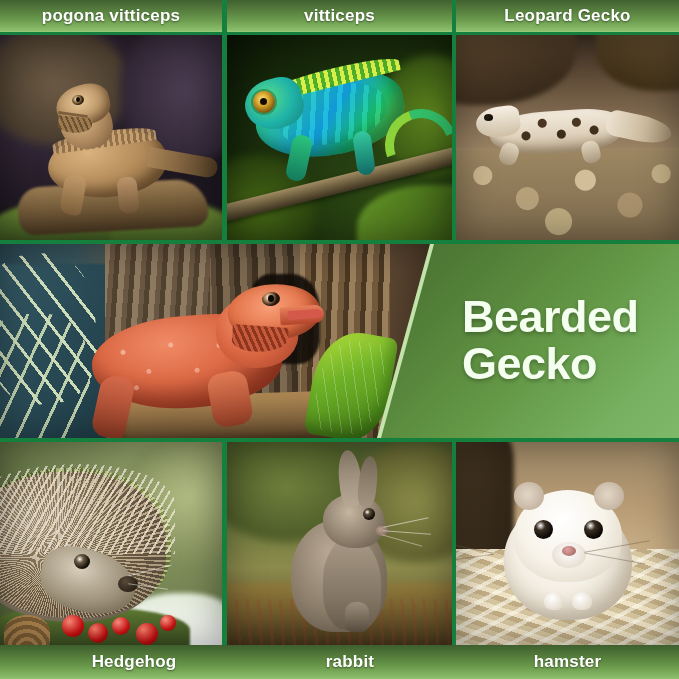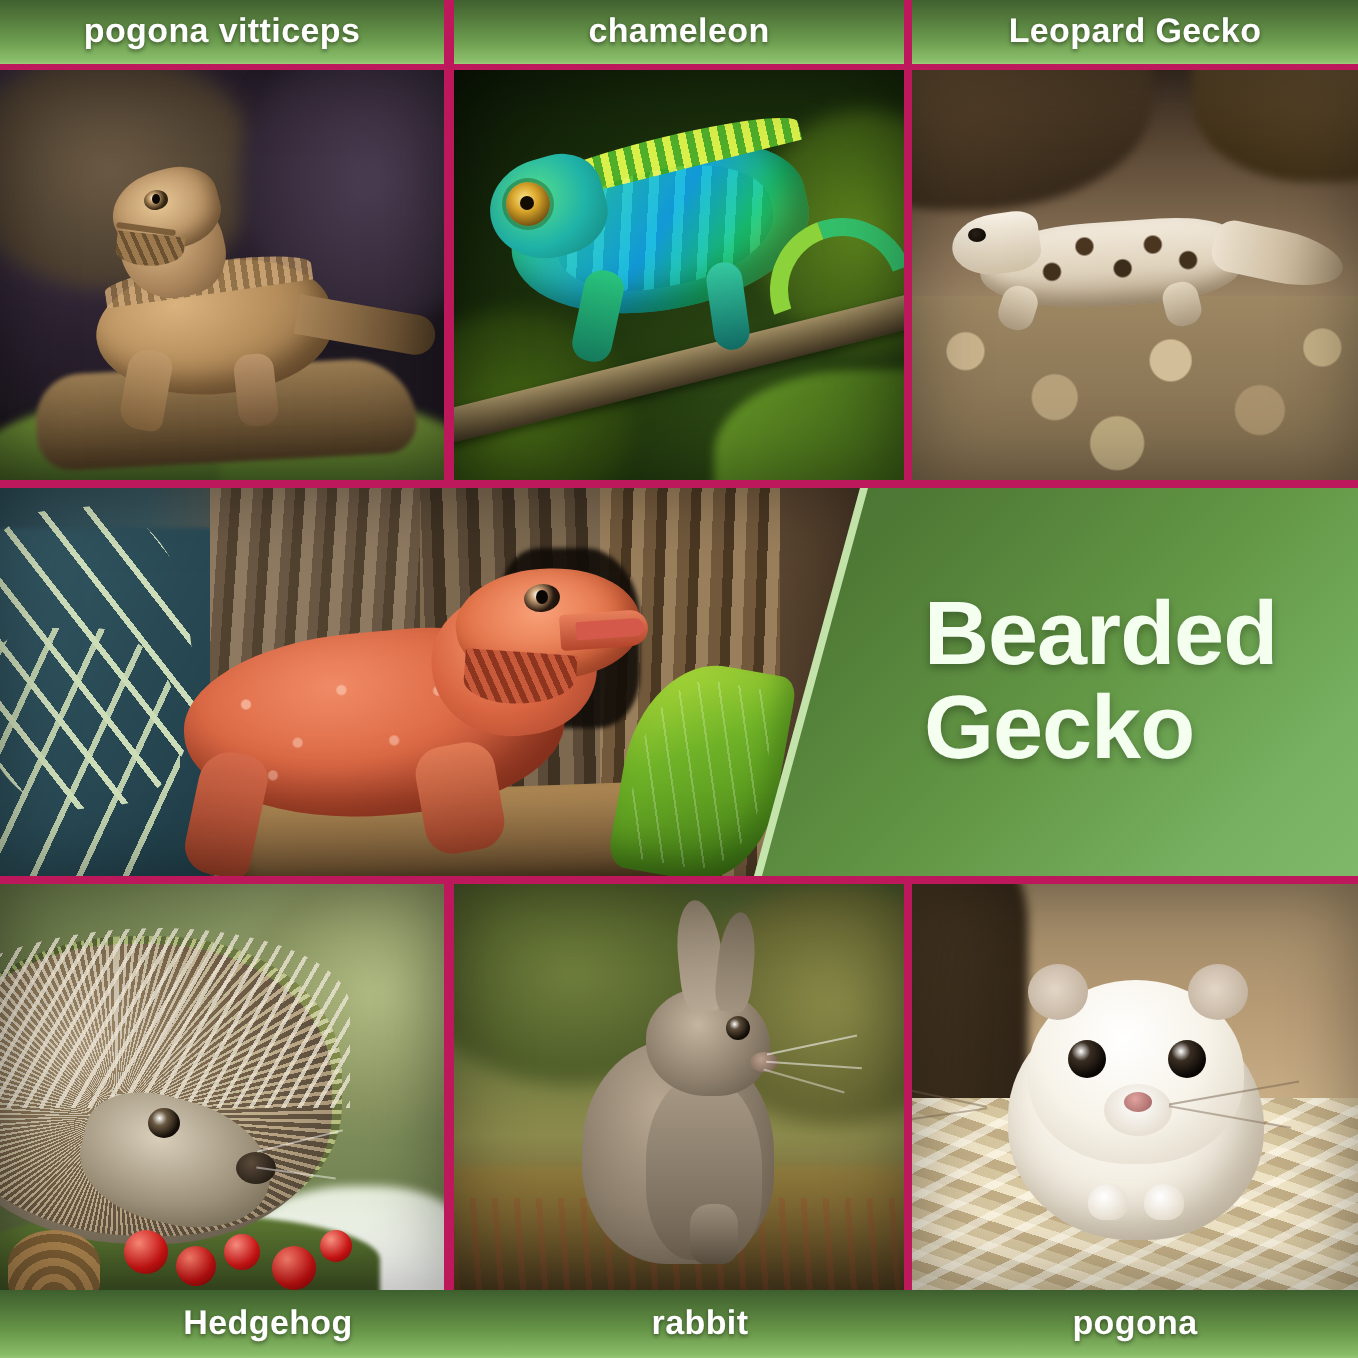--- a/index.html
+++ b/index.html
@@ -7,21 +7,21 @@
   body{
     font-family:"Liberation Sans","DejaVu Sans",sans-serif;
     -webkit-font-smoothing:antialiased;
   }
 
   .collage{
     position:relative;
     width:679px;
     height:679px;
     overflow:hidden;
-    background:#be185d;
+    background:#15803d;
   }
 
   
   .tile{ position:absolute; overflow:hidden; }
   .photo{ position:absolute; inset:0; overflow:hidden; }
 
   
   .label-bar{
     position:absolute;
     display:flex;
@@ -140,21 +140,21 @@
       <div class="sh" style="left:58px;top:78px;width:30px;height:3px;background:#6d5030;border-radius:2px;transform:rotate(8deg);opacity:.8;"></div>
 
       <div class="sh" style="left:58px;top:82px;width:34px;height:16px;background:repeating-linear-gradient(60deg,#9d7a4e 0 3px,#6b5132 3px 5px);border-radius:0 0 60% 40%;transform:rotate(6deg);"></div>
 
       <div class="sh" style="left:148px;top:118px;width:70px;height:20px;background:linear-gradient(90deg,#a88457,#6d5334 70%,#4d3a23);border-radius:0 12px 12px 0;transform:rotate(10deg);"></div>
       <div class="vig"></div>
     </div>
   </div>
 
   <div class="label-bar" style="left:227px;top:0;width:225px;height:32px;">
-    <span>chameleon</span>
+    <span>vitticeps</span>
   </div>
   <div class="tile" style="left:227px;top:35px;width:225px;height:205px;">
     <div class="photo">
       <div class="bg cham-bg"></div>
 
       <div class="sh blur4" style="left:150px;top:20px;width:110px;height:120px;background:radial-gradient(#6e9b22,#2c4410);border-radius:50%;opacity:.8;"></div>
       <div class="sh blur4" style="left:-30px;top:120px;width:120px;height:110px;background:radial-gradient(#4f7318,#1d300a);border-radius:50%;opacity:.85;"></div>
       <div class="sh blur2" style="left:130px;top:150px;width:120px;height:70px;background:linear-gradient(120deg,#6da12a,#2e4c10);border-radius:60% 10% 50% 20%;opacity:.9;"></div>
 
       <div class="sh" style="left:-14px;top:140px;width:260px;height:17px;background:linear-gradient(to bottom,#9f8c63,#6a5b3c 55%,#3f3422);border-radius:8px;transform:rotate(-14deg);box-shadow:0 2px 5px rgba(0,0,0,.5);"></div>
@@ -381,16 +381,16 @@
       <div class="sh" style="left:128px;top:116px;width:62px;height:1px;background:rgba(120,100,80,.45);transform:rotate(10deg);"></div>
       <div class="sh" style="left:-28px;top:104px;width:66px;height:1px;background:rgba(120,100,80,.5);transform:rotate(12deg);"></div>
       <div class="sh" style="left:-24px;top:116px;width:62px;height:1px;background:rgba(120,100,80,.45);transform:rotate(-8deg);"></div>
 
       <div class="sh" style="left:88px;top:150px;width:20px;height:18px;background:radial-gradient(circle at 40% 35%,#fff,#ddd1bd);border-radius:50% 50% 40% 40%;"></div>
       <div class="sh" style="left:116px;top:150px;width:20px;height:18px;background:radial-gradient(circle at 40% 35%,#fff,#ddd1bd);border-radius:50% 50% 40% 40%;"></div>
       <div class="vig"></div>
     </div>
   </div>
   <div class="label-bar bottom" style="left:456px;top:645px;width:223px;height:34px;">
-    <span>pogona</span>
+    <span>hamster</span>
   </div>
 
 </div>
 
 </body></html>

